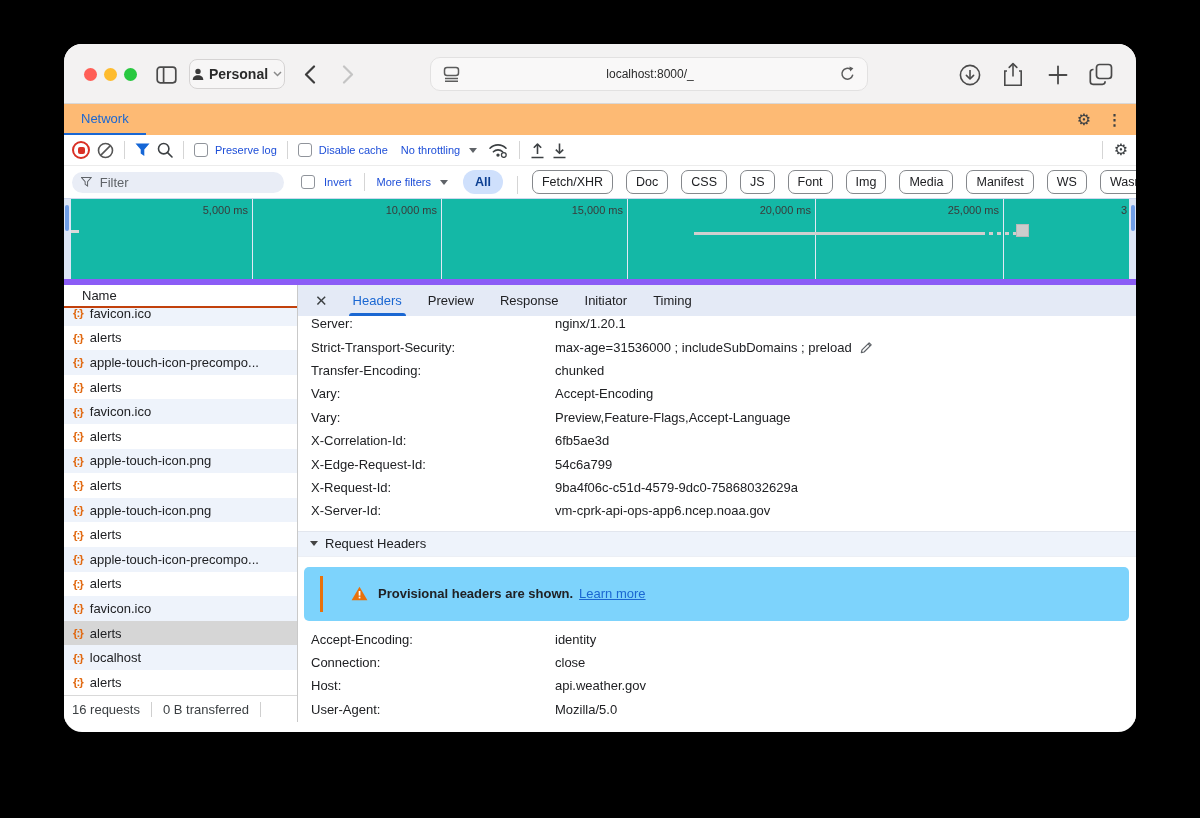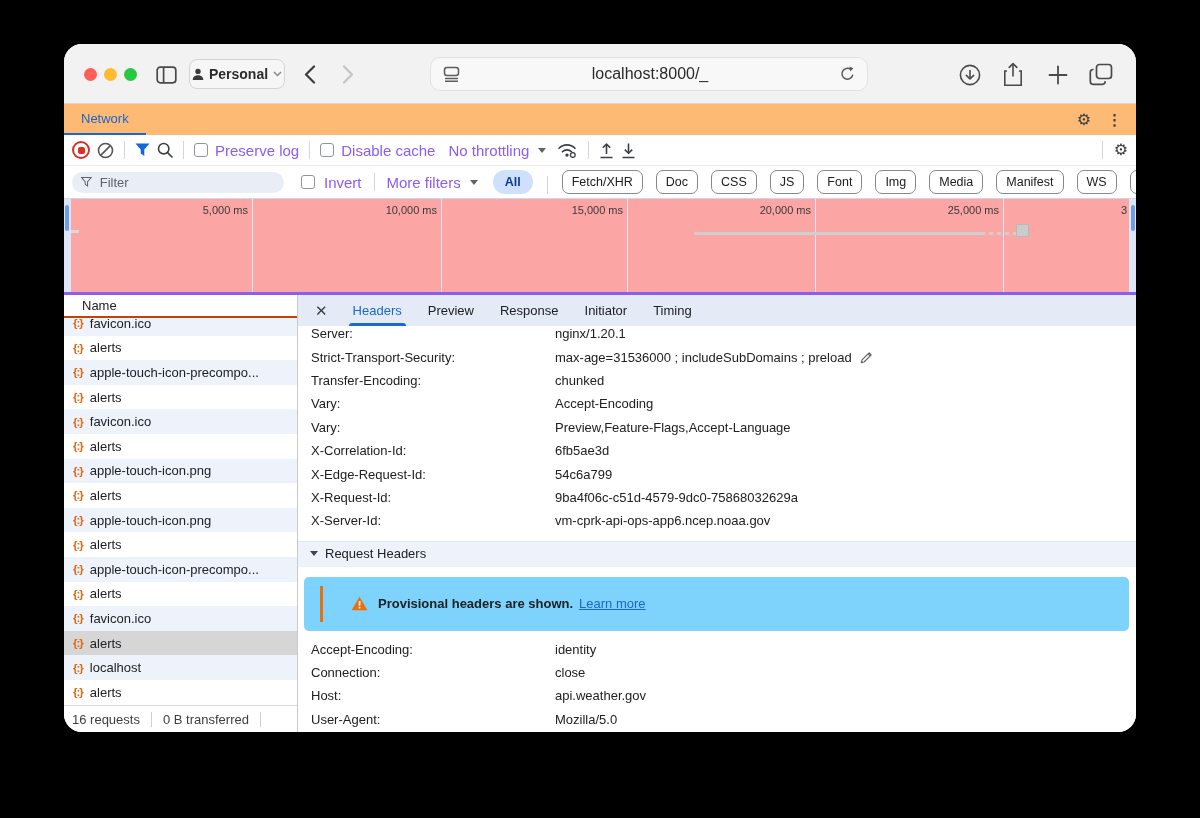--- a/index.html
+++ b/index.html
@@ -9,50 +9,50 @@
   
   .chrome{height:60px;background:#f3f2f2;border-bottom:1px solid #d8d8d8;position:relative;box-sizing:border-box}
   .tl{position:absolute;top:24px;width:13px;height:13px;border-radius:50%}
   .tl.red{left:20px;background:#ff5f57}
   .tl.yellow{left:40px;background:#febc2e}
   .tl.green{left:60px;background:#28c840}
   .chrome-ic{position:absolute;color:#4a4a4a}
   .profile-btn{position:absolute;left:125px;top:15px;height:30px;width:96px;border:1px solid #d5d3d3;border-radius:8px;background:#f7f6f6;display:flex;align-items:center;justify-content:center;gap:5px;box-sizing:border-box}
   .profile-label{font-size:14px;font-weight:bold;color:#2b2b2b}
   .urlbar{position:absolute;left:366px;top:13px;width:438px;height:34px;background:#f9f8f8;border:1px solid #e2e1e1;border-radius:10px;display:flex;align-items:center;box-sizing:border-box;padding:0 12px}
-  .url-text{flex:1;text-align:center;font-size:16px;color:#2a2a2a}
+  .url-text{flex:1;text-align:center;font-size:12px;color:#2a2a2a}
 
   
   .tabstrip{height:31px;background:#fdba74;display:flex;align-items:stretch;position:relative}
   .panel-tab{display:flex;align-items:center;padding:0 17px;font-size:13px;color:#1a67d2;border-bottom:2px solid #1a67d2;box-sizing:border-box}
   .strip-right{margin-left:auto;display:flex;align-items:center;gap:16px;padding-right:14px}
   .gear{font-size:16px;color:#3c4043;line-height:1}
   .kebab{font-size:15px;color:#3c4043;font-weight:bold}
 
   
   .toolbar{height:31px;background:#fff;border-bottom:1px solid #ececec;display:flex;align-items:center;padding:0 8px;box-sizing:border-box;gap:7px}
   .vdiv{width:1px;height:18px;background:#d5d5d5;margin:0 3px;flex:none}
   .record{width:14px;height:14px;border:2px solid #d93025;border-radius:50%;display:flex;align-items:center;justify-content:center;flex:none}
   .record i{display:block;width:7px;height:7px;background:#d93025;border-radius:2px}
   .checkbox{width:14px;height:14px;border:1.5px solid #90949b;border-radius:3px;background:#fff;flex:none;box-sizing:border-box}
-  .tb-label{font-size:15px;color:#8b5cf6;white-space:nowrap}
+  .tb-label{font-size:11px;color:#1d4ed8;white-space:nowrap}
   .caret-down{width:0;height:0;border-left:4px solid transparent;border-right:4px solid transparent;border-top:5px solid #5f6368;display:inline-block}
   .toolbar-right{margin-left:auto;display:flex;align-items:center;gap:8px}
 
   
   .filterrow{height:32px;background:#fff;display:flex;align-items:center;padding:0 8px;gap:9px;box-sizing:border-box}
   .filterpill{width:212px;height:21px;background:#e9edf6;border-radius:11px;display:flex;align-items:center;gap:6px;padding:0 9px;flex:none;box-sizing:border-box}
   .filterpill input{border:0;background:transparent;outline:none;font-size:13px;color:#3c4043;width:100%;font-family:"Liberation Sans",sans-serif}
   .filterpill input::placeholder{color:#5f6368}
   .chips{display:flex;align-items:flex-end;gap:13px}
   .chip{height:22px;padding:0 9px;border:1px solid #85888c;border-radius:7px;background:#fff;display:flex;align-items:center;font-size:12.5px;color:#202124;white-space:nowrap}
   .chip.active{border-color:transparent;background:#cfe0fc;color:#0b3e91;font-weight:bold;border-radius:12px;padding:0 11px}
 
   
-  .overview{height:97px;background:#fca5a5;position:relative;border-top:1px solid #cdd8ee;border-bottom:3px solid #8b5cf6;box-sizing:border-box;overflow:hidden}
+  .overview{height:87px;background:#14b8a6;position:relative;border-top:1px solid #cdd8ee;border-bottom:6px solid #8b5cf6;box-sizing:border-box;overflow:hidden}
   .gridline{position:absolute;top:0;bottom:0;width:0;border-left:1px solid #e2e8f5}
   .ticklabel{position:absolute;right:5px;top:5px;font-size:11px;color:#3a3a3a;white-space:nowrap}
   .tick-clip{position:absolute;right:9px;top:5px;font-size:11px;color:#3a3a3a}
   .edgeband{position:absolute;top:0;bottom:0;width:7px;background:#dde6f7}
   .edgeband.left{left:0}.edgeband.right{right:0}
   .edgehandle{position:absolute;top:6px;width:4px;height:26px;background:#6f9ee8;border-radius:3px}
   .edgeband.left .edgehandle{left:1px}.edgeband.right .edgehandle{right:1px}
   .ov-frag{position:absolute;left:3px;top:31px;width:12px;height:3px;background:#dadada}
   .ov-bar{position:absolute;left:630px;top:33px;width:291px;height:3px;background:#cfcfcf}
   .ov-dashes{position:absolute;left:925px;top:33px;width:32px;height:3px;background:repeating-linear-gradient(90deg,#cfcfcf 0 4px,transparent 4px 8px)}

